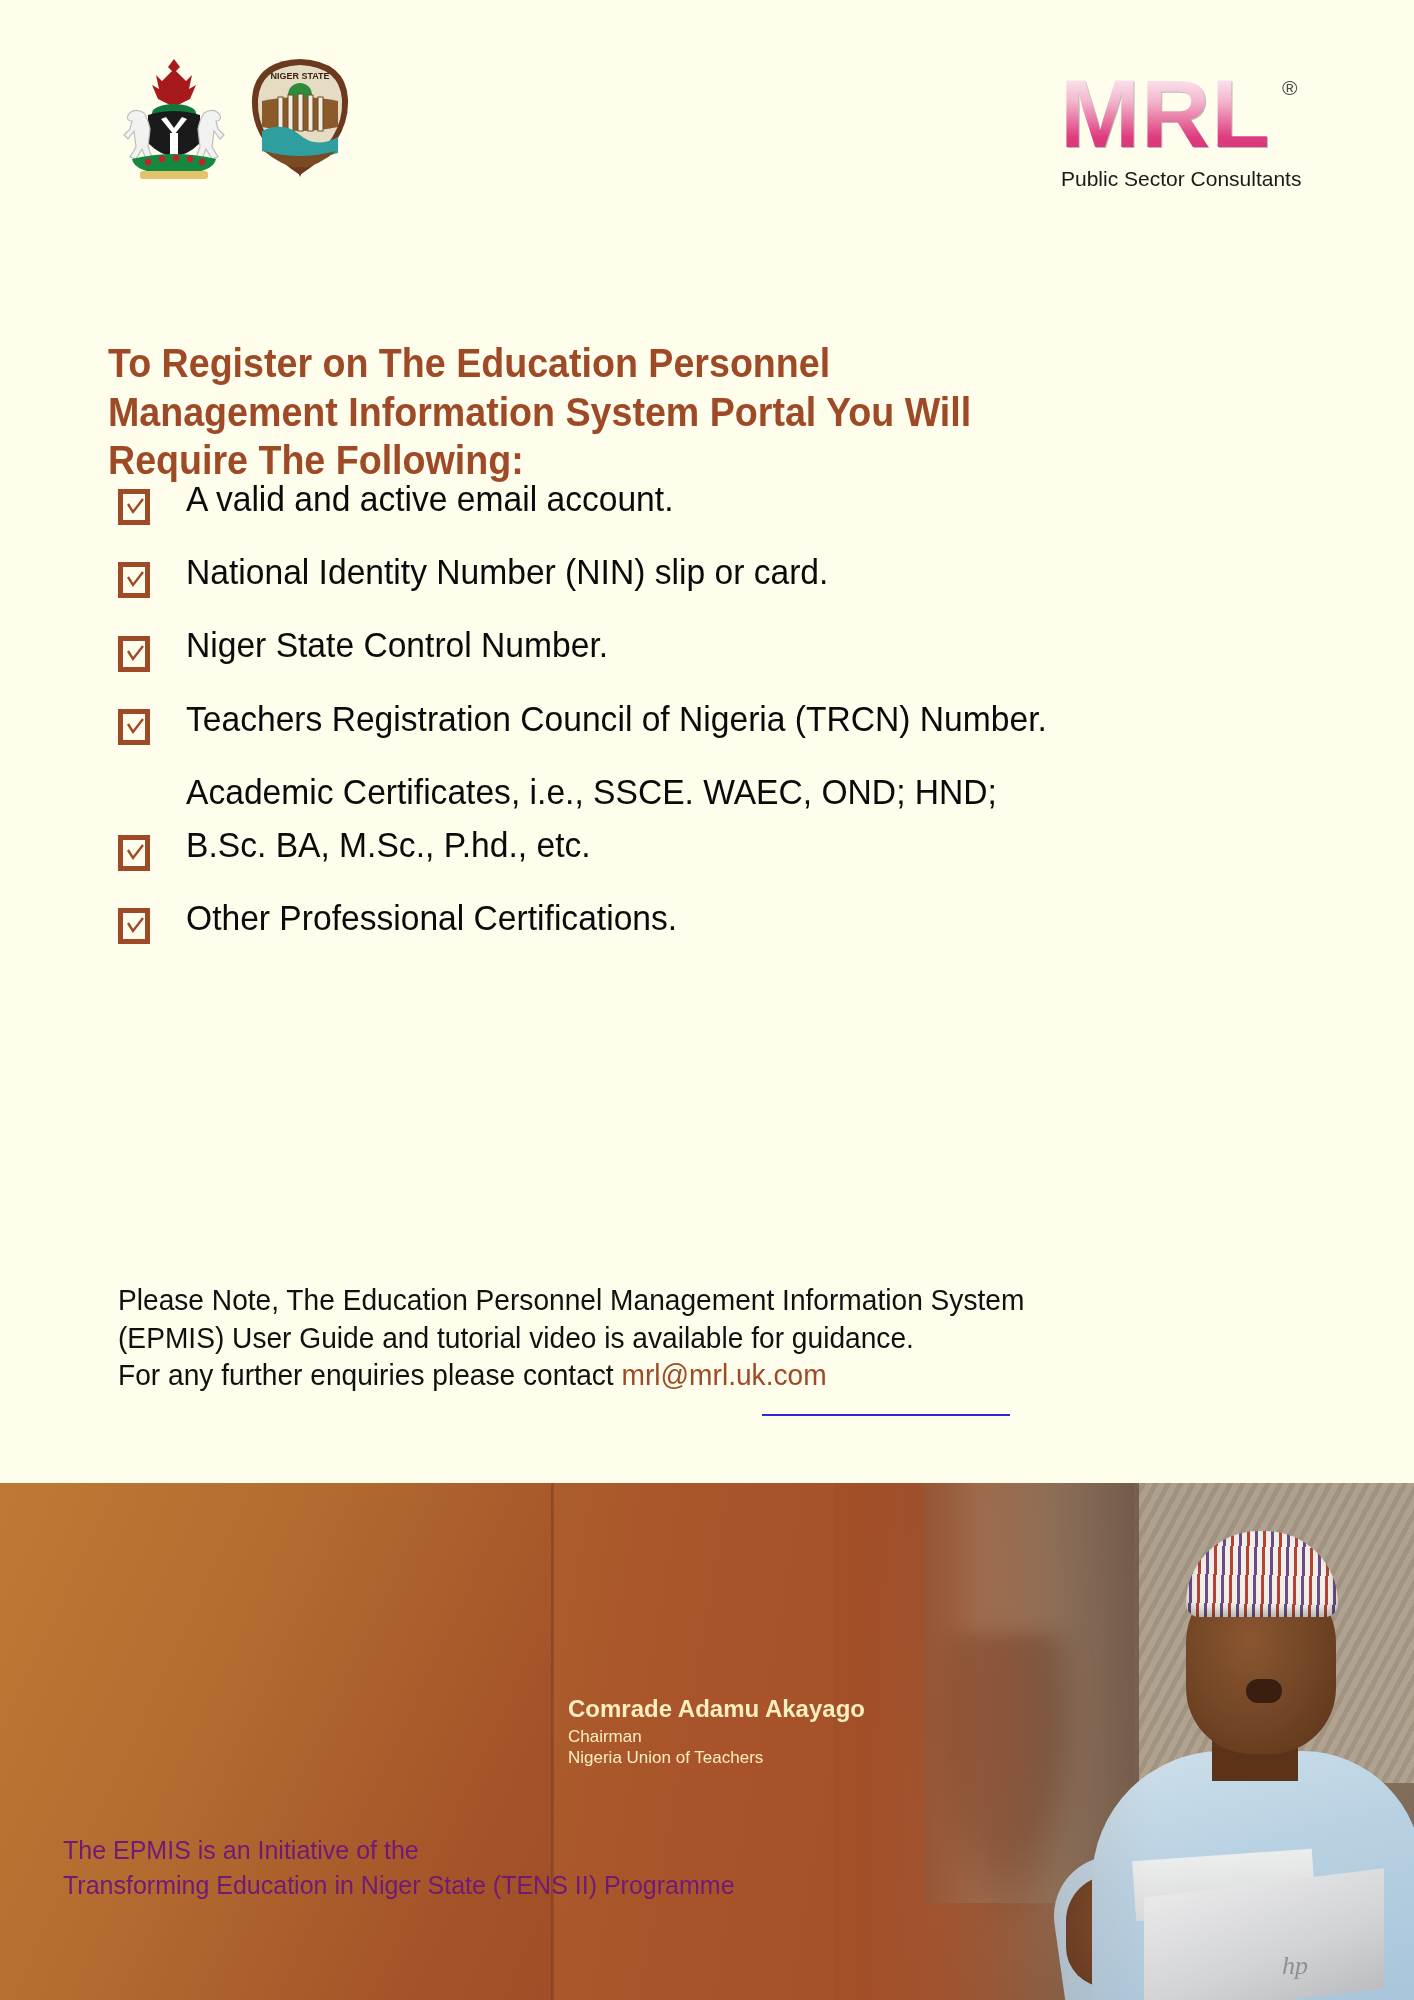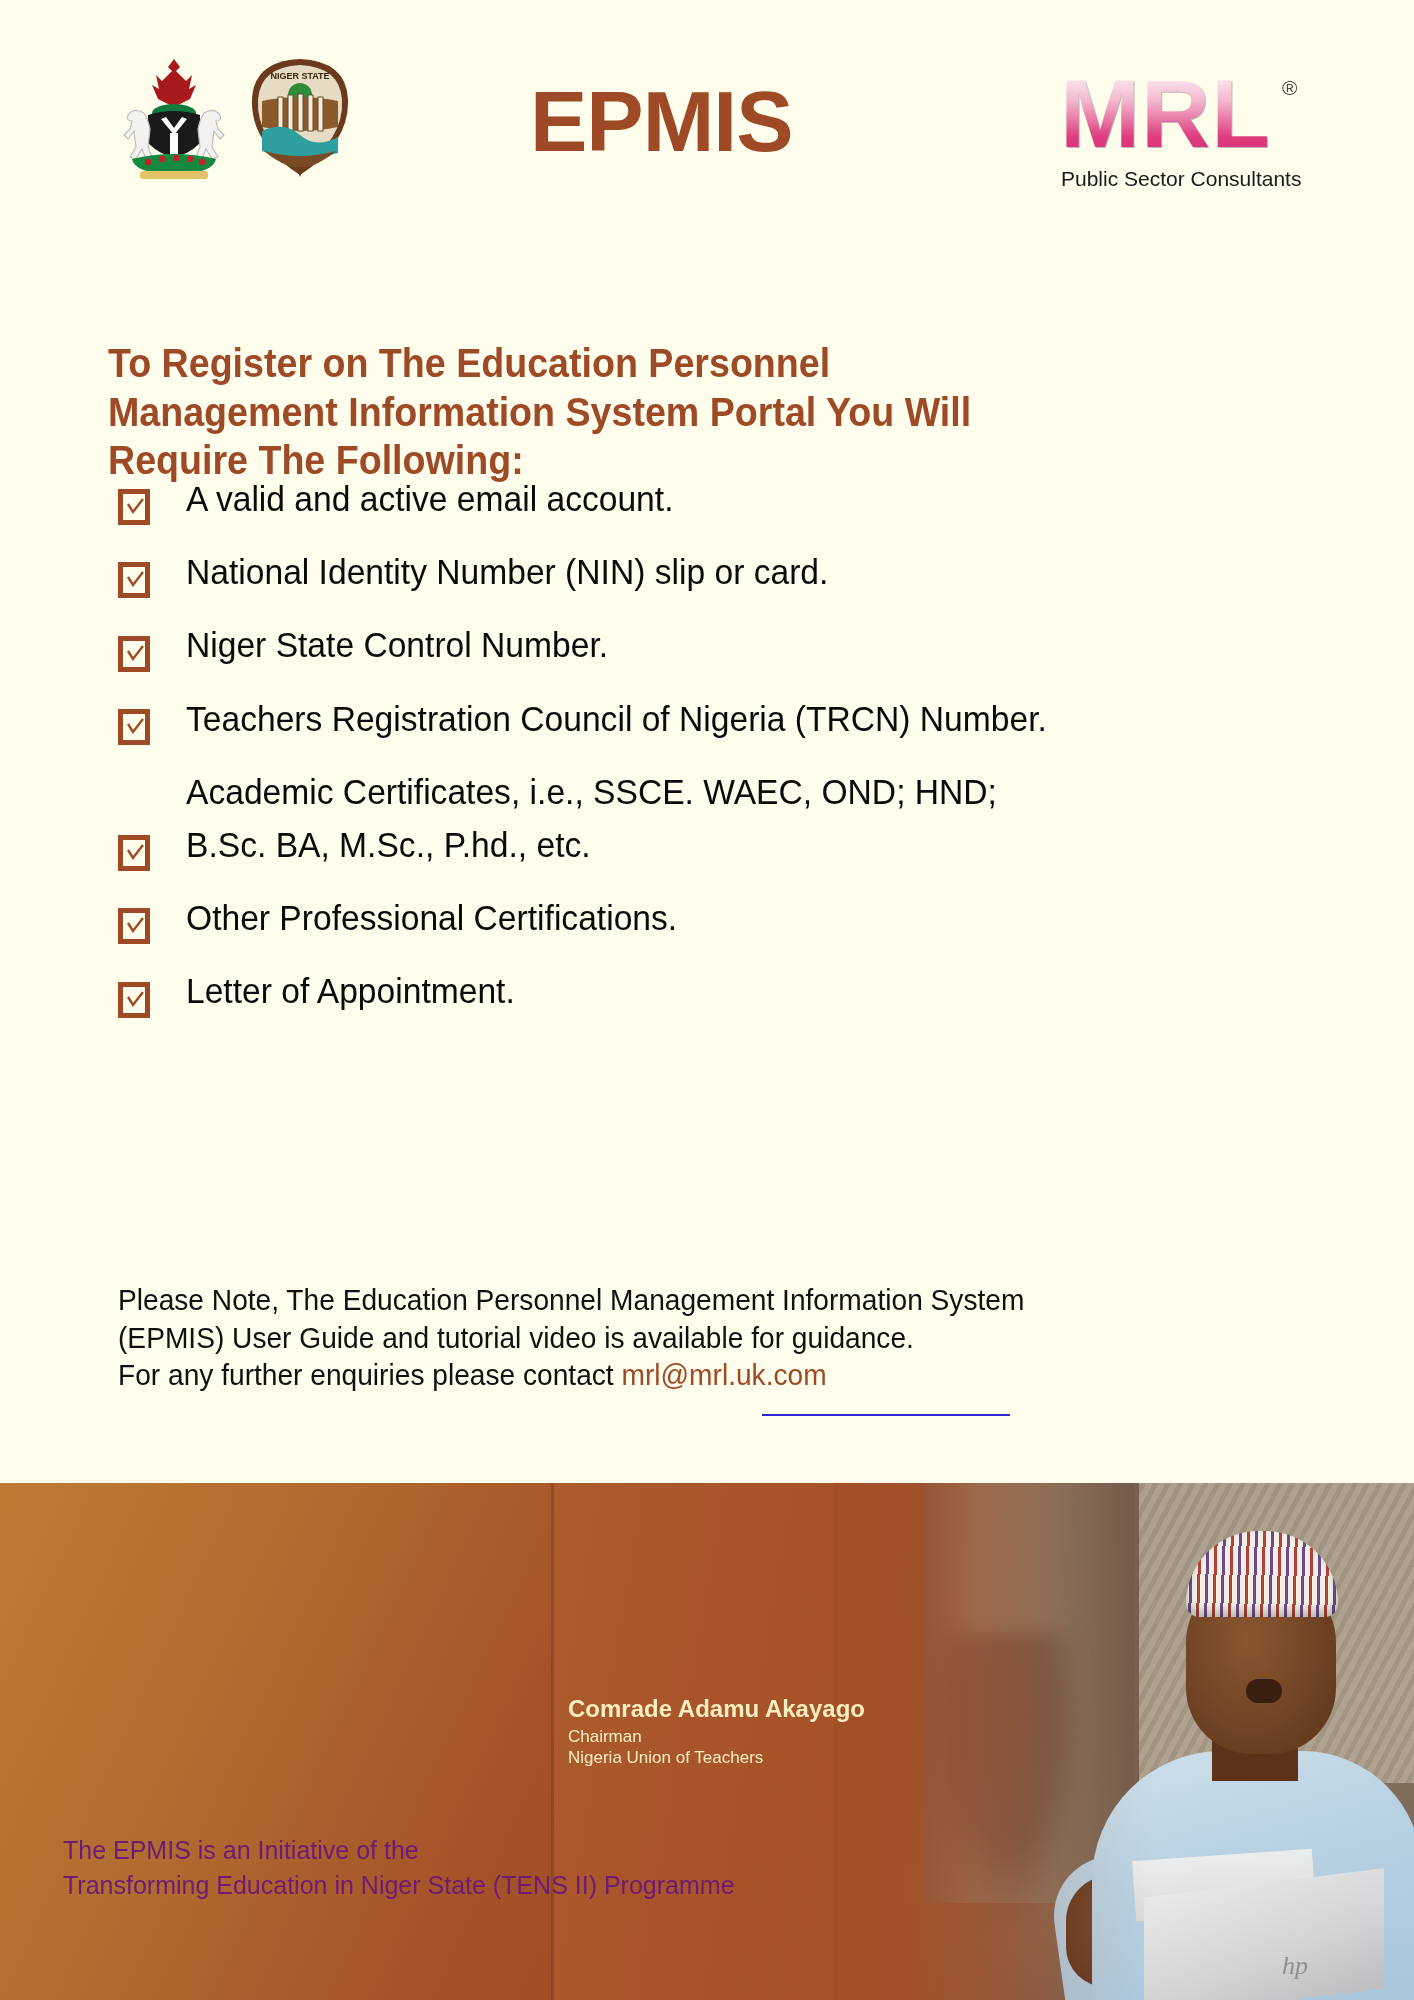--- a/index.html
+++ b/index.html
@@ -357,21 +357,20 @@
         <rect x="58" y="39" width="5" height="37"></rect>
         <rect x="68" y="40" width="5" height="36"></rect>
         <rect x="78" y="42" width="5" height="34"></rect>
       </g>
       <path d="M22 76 Q44 66 60 80 Q76 94 98 82 L98 98 Q60 110 22 96 Z" fill="#2E9E9E"></path>
       <path d="M24 96 Q60 106 96 96 Q80 110 60 114 Q40 110 24 96 Z" fill="#7A4A22"></path>
       <path d="M56 112 L60 122 L64 112 Z" fill="#6B3A1E"></path>
     </svg>
   </div>
 
-  <div id="epmis-wordmark">EPMIS</div>
 
   <div id="mrl-logo">
     <span id="mrl-letters">MRL</span>
     <span id="mrl-reg">®</span>
     <div id="mrl-tagline">Public Sector Consultants</div>
   </div>
 </div>
 
 <h1 id="main-heading">To Register on The Education Personnel Management Information System Portal You Will Require The Following:</h1>
 
@@ -426,28 +425,20 @@
 
   <div class="req-item">
     <span class="checkbox">
       <svg width="22" height="26" viewBox="0 0 22 26">
           <path d="M4 10 L9 18 L19 5" stroke="#9E4A27" stroke-width="2.4" fill="none"></path>
         </svg>
     </span>
     <span class="req-text">Other Professional Certifications.</span>
   </div>
 
-  <div class="req-item">
-    <span class="checkbox">
-      <svg width="22" height="26" viewBox="0 0 22 26">
-          <path d="M4 10 L9 18 L19 5" stroke="#9E4A27" stroke-width="2.4" fill="none"></path>
-        </svg>
-    </span>
-    <span class="req-text">Letter of Appointment.</span>
-  </div>
 
 </div>
 
 <div id="note-block">
   <div>Please Note, The Education Personnel Management Information System</div>
   <div>(EPMIS) User Guide and tutorial video is available for guidance.</div>
   <div><span>For any further enquiries please contact </span><span id="note-email">mrl@mrl.uk.com</span></div>
 </div>
 <div id="note-rule"></div>
 

